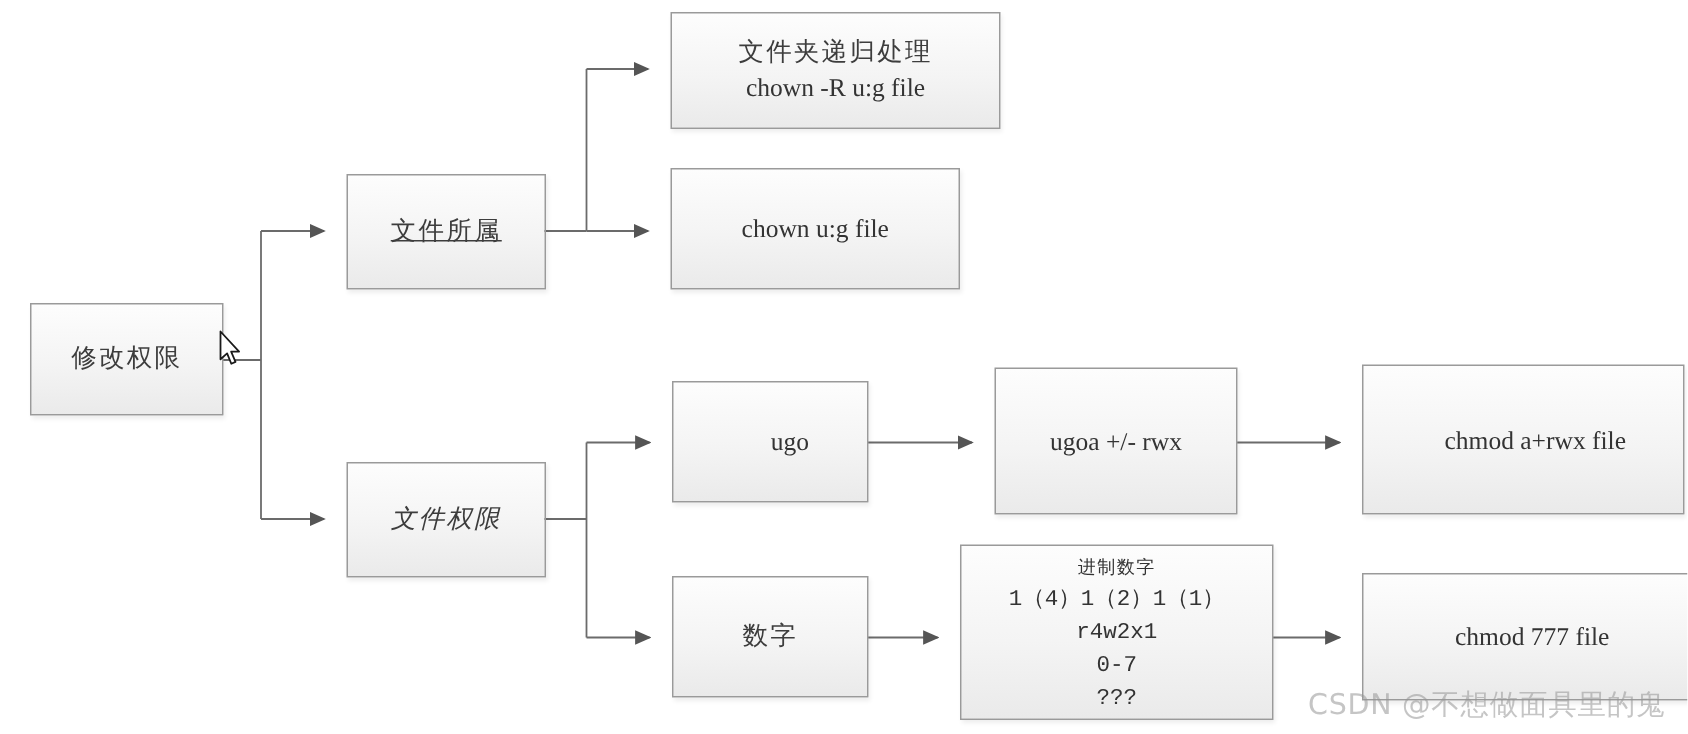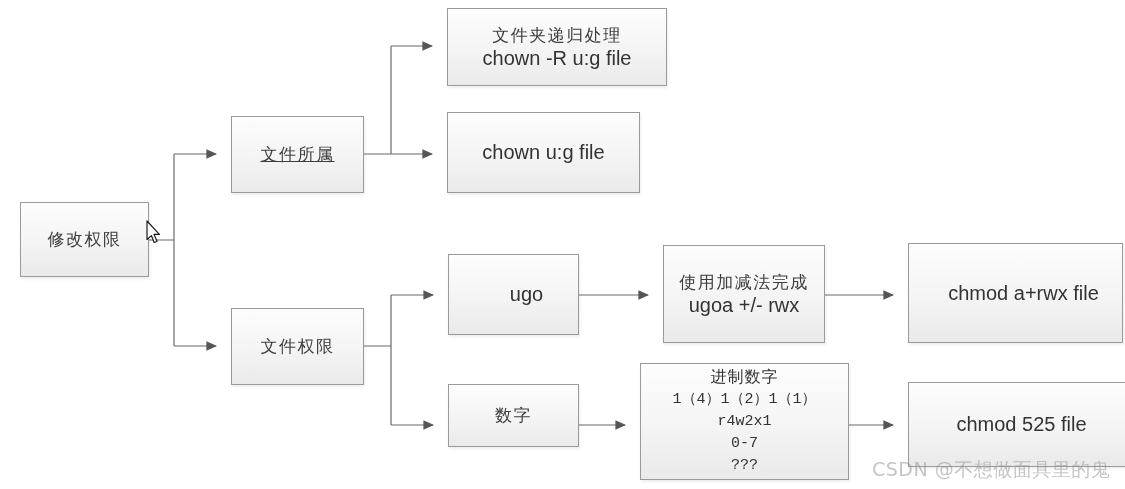--- a/index.html
+++ b/index.html
@@ -9,23 +9,23 @@
   }
   .node{
     position:absolute;
     border:1px solid #9a9a9a;
     background:linear-gradient(180deg,#fdfdfd 0%,#f4f4f4 55%,#eaeaea 100%);
     box-shadow:1px 2px 3px rgba(0,0,0,0.07);
     display:flex;flex-direction:column;align-items:center;justify-content:center;
     color:#3d3d3d;box-sizing:border-box;text-align:center;margin-left:12px;
   }
   .zh{font-family:"DejaVu Sans","Liberation Sans",sans-serif;font-size:17px;letter-spacing:1.5px;line-height:23px;}
-  .mono{font-family:Liberation Sans, sans-serif;font-size:20px;line-height:23px;color:#333;}
+  .mono{font-family:Liberation Serif, serif;font-size:17px;line-height:23px;color:#333;}
   .octal-line{font-family:Liberation Mono, monospace;font-size:15px;line-height:22px;color:#333;}
-  .octal-line.zh-line{font-family:Liberation Mono, monospace;font-size:16px;letter-spacing:1px;}
+  .octal-line.zh-line{font-family:Liberation Serif, serif;font-size:12px;letter-spacing:1px;}
   svg.wires{position:absolute;left:0;top:0;pointer-events:none;}
   .watermark{
     position:absolute;left:872px;top:457px;width:253px;
     font-size:19px;letter-spacing:0.5px;color:rgba(150,150,150,0.55);
     white-space:nowrap;z-index:5;
   }
   .cursor{position:absolute;left:143px;top:220px;z-index:6;}
 </style>
 </head>
 <body>
@@ -68,51 +68,50 @@
 
   <div class="node" style="left:435px;top:8px;width:220px;height:78px;">
     <span class="zh">文件夹递归处理</span>
     <span class="mono">chown -R u:g file</span>
   </div>
 
   <div class="node" style="left:435px;top:112px;width:193px;height:81px;">
     <span class="mono">chown u:g file</span>
   </div>
 
-  <div class="node" style="left:219px;top:308px;width:133px;height:77px;">
+  <div class="node" style="left:219px;top:308px;width:133px;height:77px;font-style:italic;">
     <span class="zh">文件权限</span>
   </div>
 
   <div class="node" style="left:436px;top:254px;width:131px;height:81px;padding-left:26px;">
     <span class="mono">ugo</span>
   </div>
 
   <div class="node" style="left:651px;top:245px;width:162px;height:98px;">
-    <span class="zh">使用加减法完成</span>
     <span class="mono">ugoa +/- rwx</span>
   </div>
 
   <div class="node" style="left:896px;top:243px;width:215px;height:100px;padding-left:16px;">
     <span class="mono">chmod a+rwx file</span>
   </div>
 
-  <div class="node" style="left:436px;top:384px;width:131px;height:63px;">
+  <div class="node" style="left:436px;top:384px;width:131px;height:81px;">
     <span class="zh">数字</span>
   </div>
 
   <div class="node" style="left:628px;top:363px;width:209px;height:117px;">
     <span class="octal-line zh-line">进制数字</span>
     <span class="octal-line">1（4）1（2）1（1）</span>
     <span class="octal-line">r4w2x1</span>
     <span class="octal-line">0-7</span>
     <span class="octal-line">???</span>
   </div>
 
   <div class="node" style="left:896px;top:382px;width:227px;height:85px;">
-    <span class="mono">chmod 525 file</span>
+    <span class="mono">chmod 777 file</span>
   </div>
 
   <svg class="cursor" width="18" height="26" viewBox="0 0 18 26">
     <path d="M4,1 L4,19.5 L8.4,15.6 L11.2,22.5 L14,21.3 L11.1,14.4 L16.4,14.4 Z" fill="#ffffff" stroke="#1a1a1a" stroke-width="1.2" stroke-linejoin="round"></path>
   </svg>
 
   <div class="watermark">CSDN @不想做面具里的鬼</div>
 
 </div>
 

